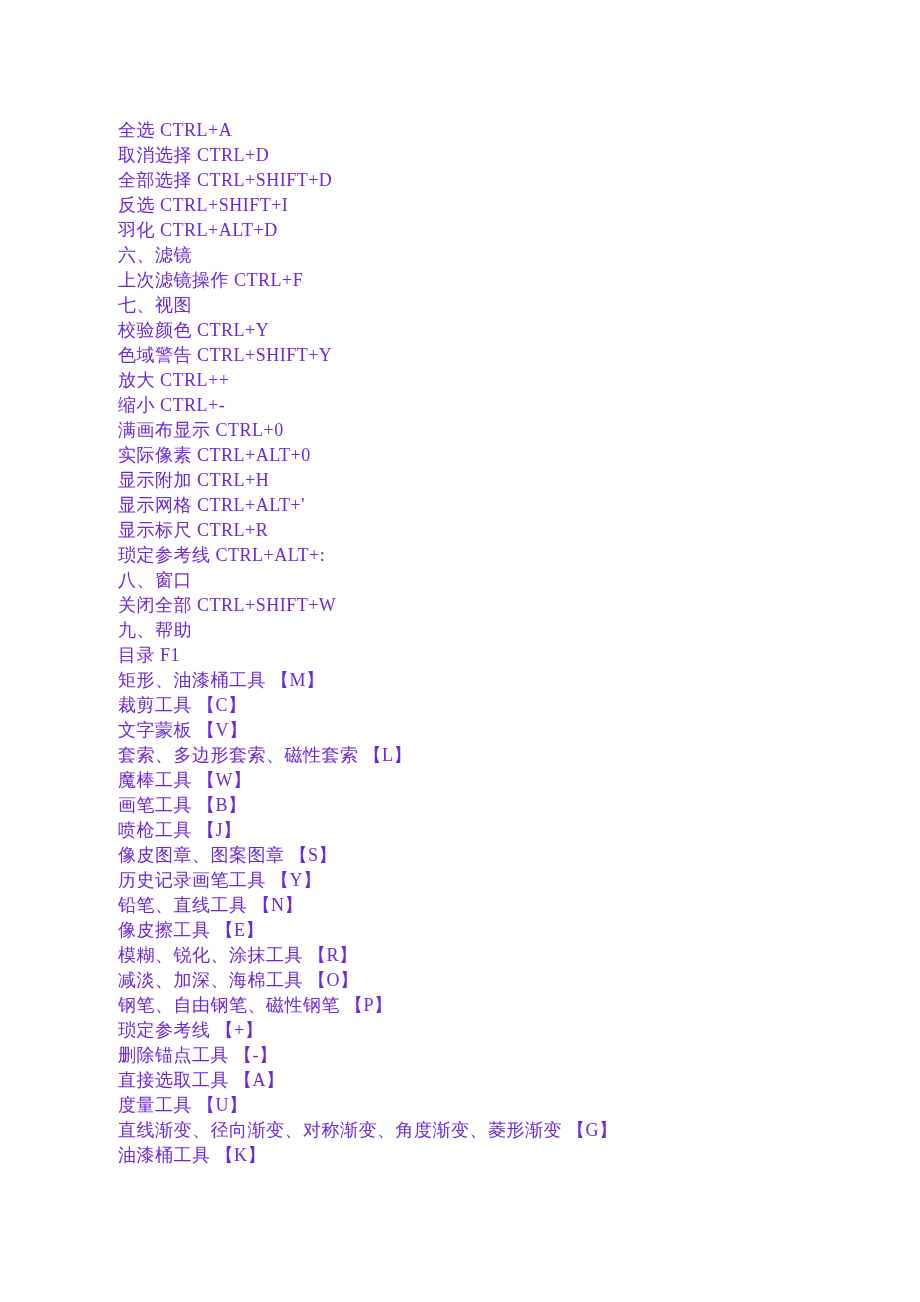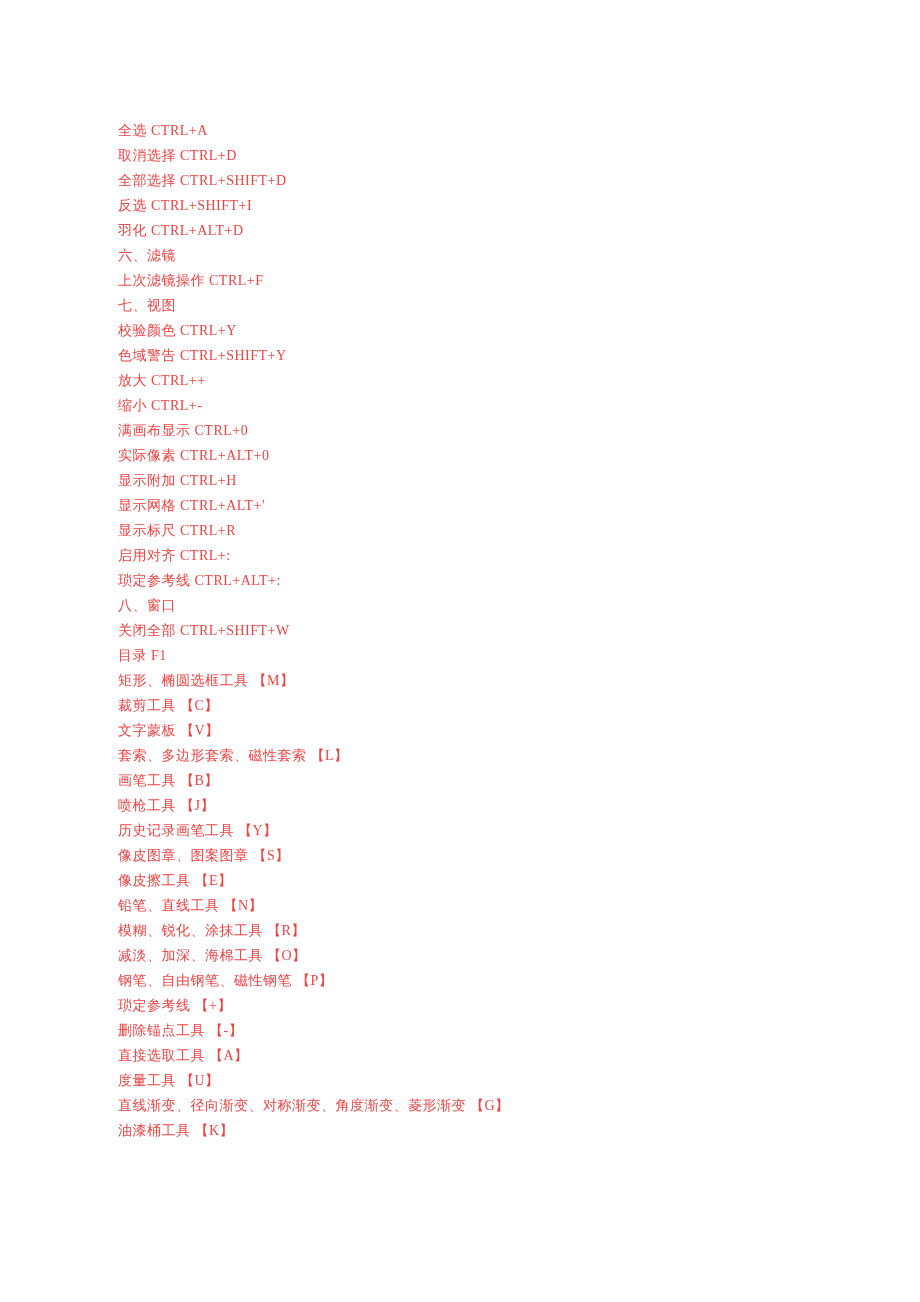--- a/index.html
+++ b/index.html
@@ -7,22 +7,22 @@
       padding: 0;
       background-color: #ffffff;
       width: 920px;
       font-family: "SimSun", "宋体", serif;
     }
     .page {
       padding: 118px 118px 118px 118px;
       box-sizing: border-box;
     }
     .line {
-      color: #ef4444;
-      font-size: 14px;
+      color: #6d28d9;
+      font-size: 18px;
       line-height: 25px;
       white-space: pre;
       letter-spacing: 0.5px;
     }
   </style>
 </head>
 <body>
 
 <div class="page">
   <div id="lines-container">
@@ -36,35 +36,36 @@
       <div class="line">七、视图</div>
       <div class="line">校验颜色 CTRL+Y</div>
       <div class="line">色域警告 CTRL+SHIFT+Y</div>
       <div class="line">放大 CTRL++</div>
       <div class="line">缩小 CTRL+-</div>
       <div class="line">满画布显示 CTRL+0</div>
       <div class="line">实际像素 CTRL+ALT+0</div>
       <div class="line">显示附加 CTRL+H</div>
       <div class="line">显示网格 CTRL+ALT+'</div>
       <div class="line">显示标尺 CTRL+R</div>
-      <div class="line">启用对齐 CTRL+:</div>
       <div class="line">琐定参考线 CTRL+ALT+:</div>
       <div class="line">八、窗口</div>
       <div class="line">关闭全部 CTRL+SHIFT+W</div>
+      <div class="line">九、帮助</div>
       <div class="line">目录 F1</div>
-      <div class="line">矩形、椭圆选框工具 【M】</div>
+      <div class="line">矩形、油漆桶工具 【M】</div>
       <div class="line">裁剪工具 【C】</div>
       <div class="line">文字蒙板 【V】</div>
       <div class="line">套索、多边形套索、磁性套索 【L】</div>
+      <div class="line">魔棒工具 【W】</div>
       <div class="line">画笔工具 【B】</div>
       <div class="line">喷枪工具 【J】</div>
+      <div class="line">像皮图章、图案图章 【S】</div>
       <div class="line">历史记录画笔工具 【Y】</div>
-      <div class="line">像皮图章、图案图章 【S】</div>
+      <div class="line">铅笔、直线工具 【N】</div>
       <div class="line">像皮擦工具 【E】</div>
-      <div class="line">铅笔、直线工具 【N】</div>
       <div class="line">模糊、锐化、涂抹工具 【R】</div>
       <div class="line">减淡、加深、海棉工具 【O】</div>
       <div class="line">钢笔、自由钢笔、磁性钢笔 【P】</div>
       <div class="line">琐定参考线 【+】</div>
       <div class="line">删除锚点工具 【-】</div>
       <div class="line">直接选取工具 【A】</div>
       <div class="line">度量工具 【U】</div>
       <div class="line">直线渐变、径向渐变、对称渐变、角度渐变、菱形渐变 【G】</div>
       <div class="line">油漆桶工具 【K】</div>
     </div>

